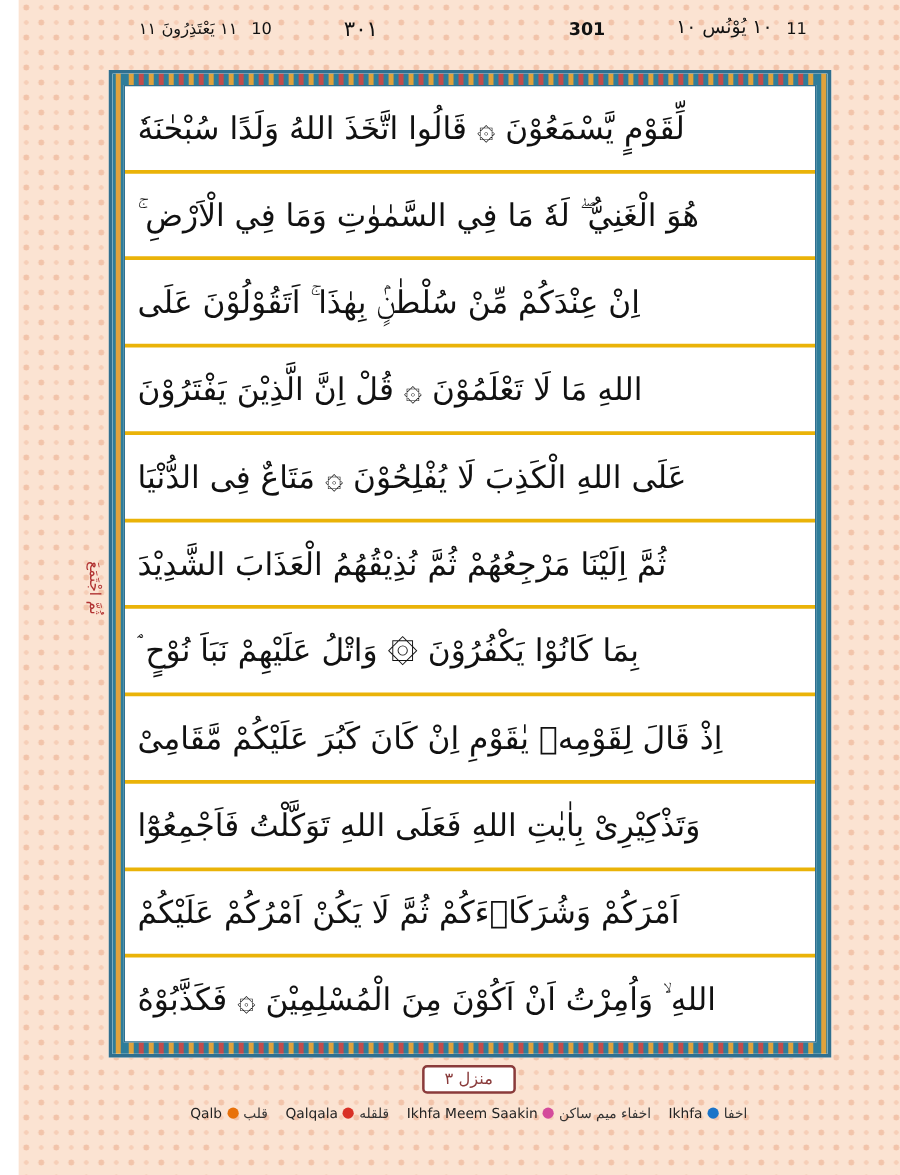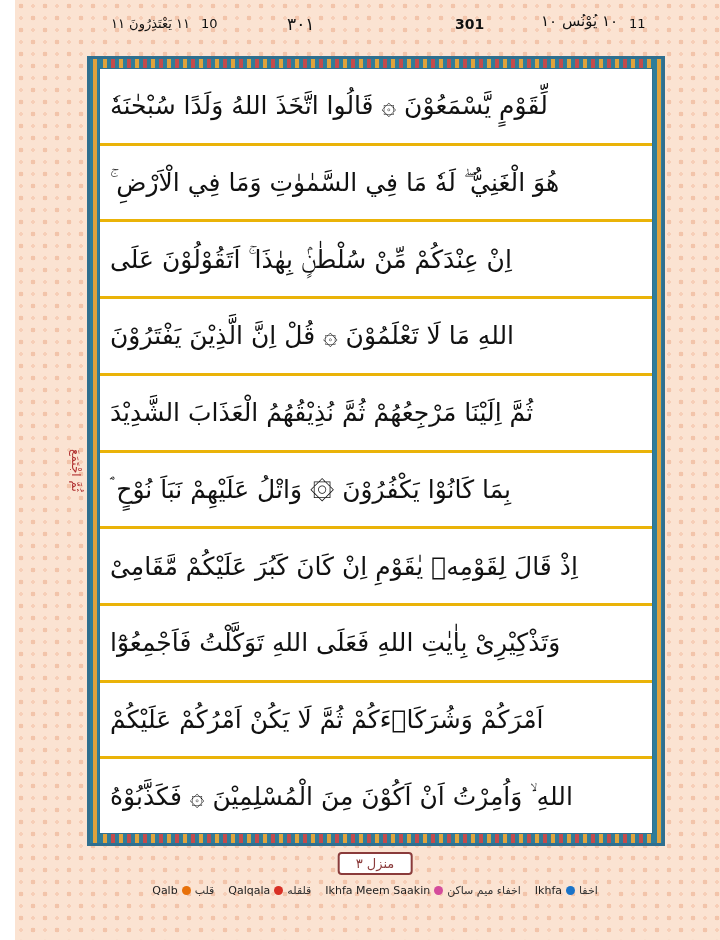--- a/index.html
+++ b/index.html
@@ -64,21 +64,21 @@
     color: #111;
   }
   #hdr-surah-num {
     position: absolute;
     left: 186px; top: 16px;
     font-size: 13px;
     color: #111;
   }
   #hdr-page-ar {
     position: absolute;
-    left: 272px; top: 14px;
+    left: 260px; top: 14px;
     font-size: 17px;
     color: #111;
     letter-spacing: 1px;
   }
   #hdr-page-en {
     position: absolute;
     left: 440px; top: 16px;
     font-size: 14px;
     color: #111;
     font-weight: bold;
@@ -260,20 +260,23 @@
         <div class="ayah-line">
             <span class="t">هُوَ الْغَنِيُّ ۖ لَهٗ مَا فِي السَّمٰوٰتِ وَمَا فِي الْاَرْضِ ۚ</span>
           </div>
         <div class="ayah-line">
             <span class="t">اِنْ عِنْدَكُمْ مِّنْ سُلْطٰنٍۢ بِهٰذَا ۚ اَتَقُوْلُوْنَ عَلَى</span>
           </div>
         <div class="ayah-line">
             <span class="t">اللهِ مَا لَا تَعْلَمُوْنَ ۞ قُلْ اِنَّ الَّذِيْنَ يَفْتَرُوْنَ</span>
           </div>
         <div class="ayah-line">
+            <span class="t">عَلَى اللهِ الْكَذِبَ لَا يُفْلِحُوْنَ ۞ مَتَاعٌ فِى الدُّنْيَا</span>
+          </div>
+        <div class="ayah-line">
             <span class="t">ثُمَّ اِلَيْنَا مَرْجِعُهُمْ ثُمَّ نُذِيْقُهُمُ الْعَذَابَ الشَّدِيْدَ</span>
           </div>
         <div class="ayah-line">
             <span class="t">بِمَا كَانُوْا يَكْفُرُوْنَ ۞ وَاتْلُ عَلَيْهِمْ نَبَاَ نُوْحٍ ۘ</span>
           </div>
         <div class="ayah-line">
             <span class="t">اِذْ قَالَ لِقَوْمِهٖ يٰقَوْمِ اِنْ كَانَ كَبُرَ عَلَيْكُمْ مَّقَامِىْ</span>
           </div>
         <div class="ayah-line">
             <span class="t">وَتَذْكِيْرِىْ بِاٰيٰتِ اللهِ فَعَلَى اللهِ تَوَكَّلْتُ فَاَجْمِعُوْٓا</span>

